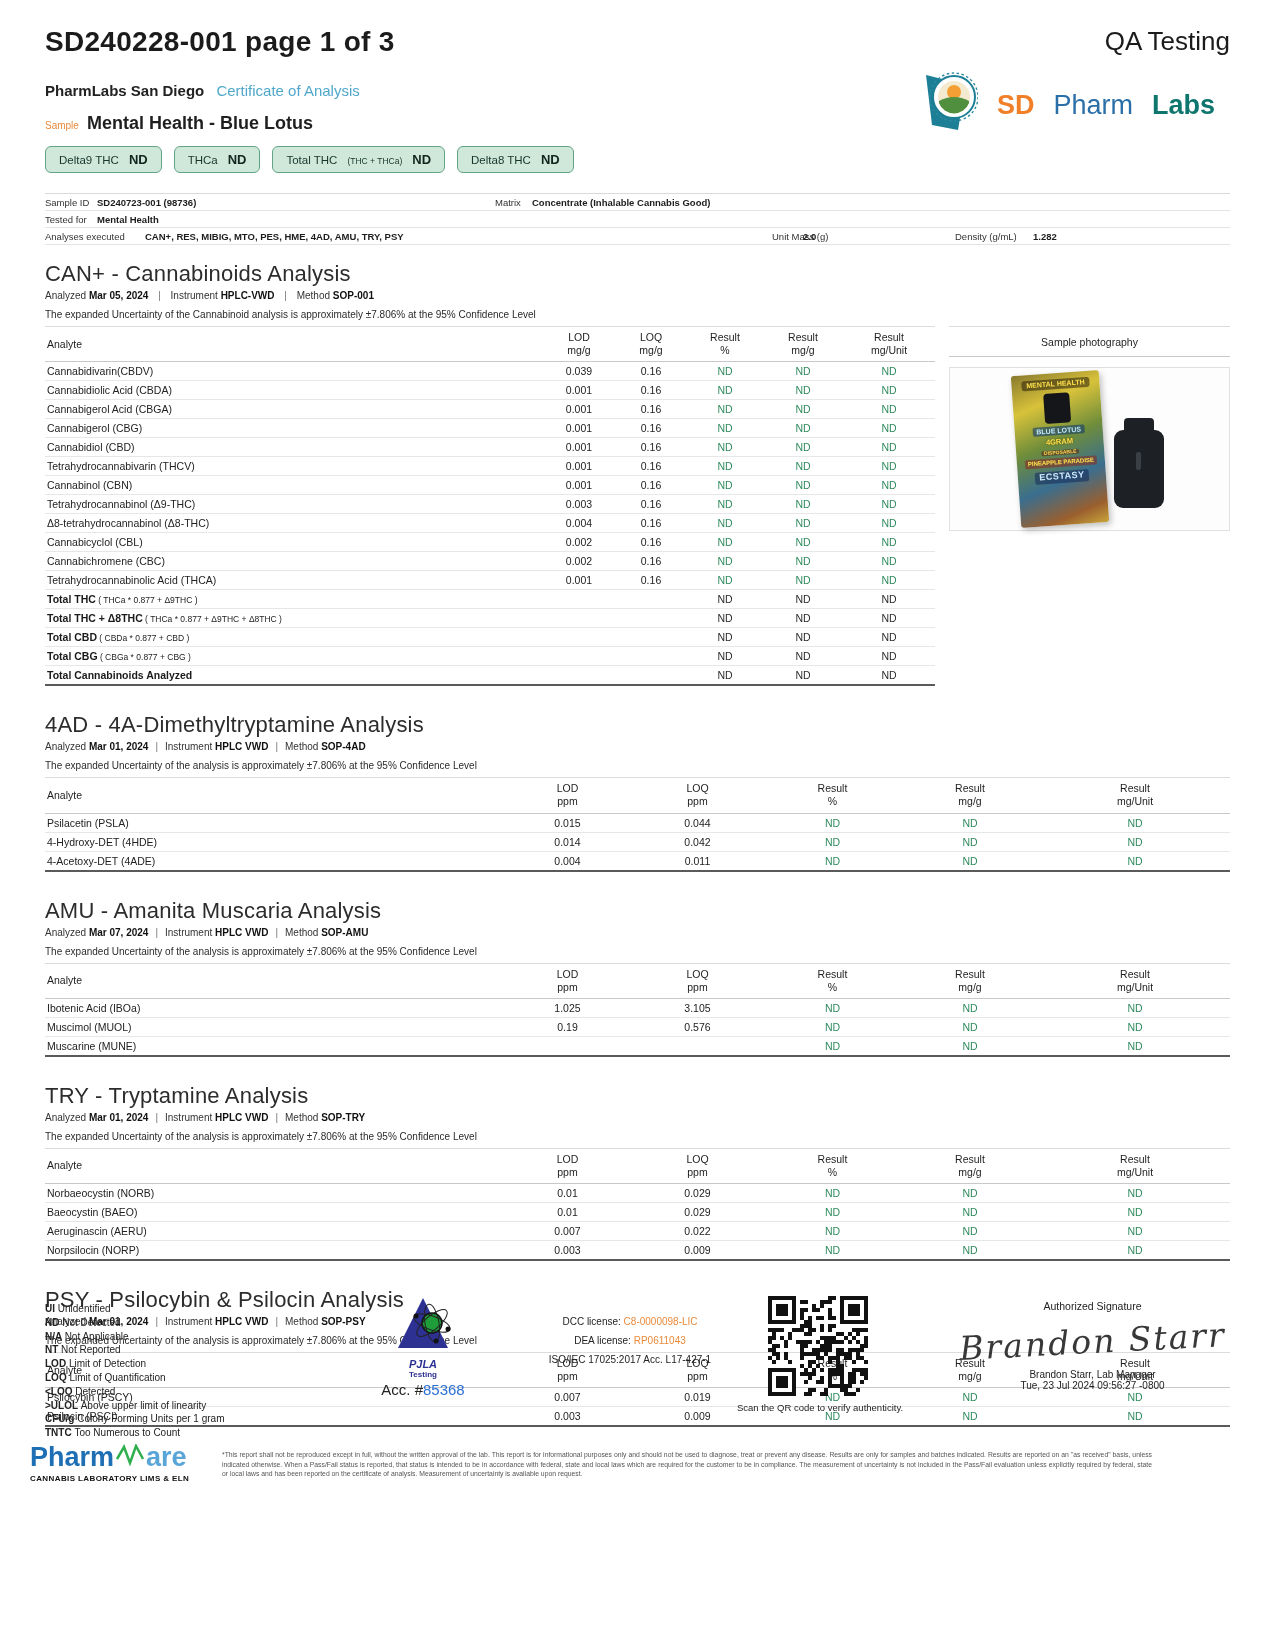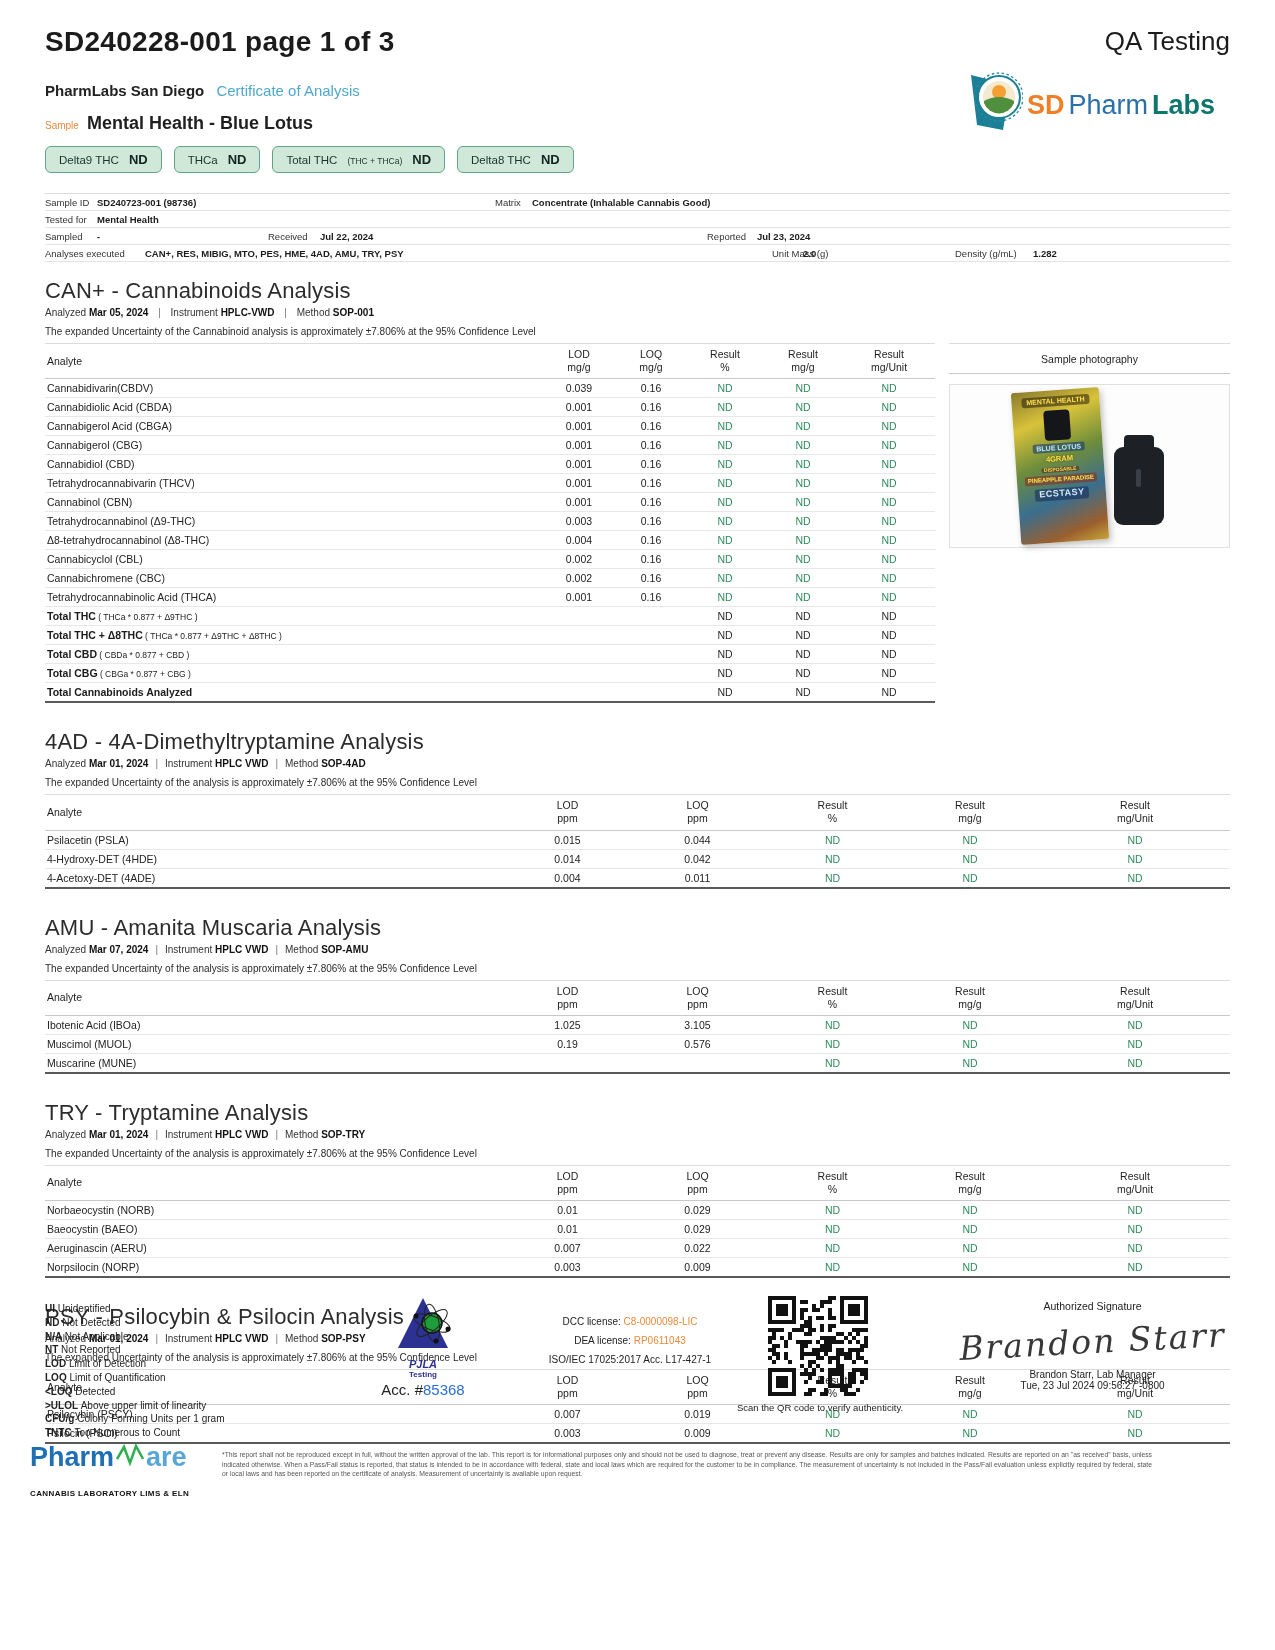--- a/index.html
+++ b/index.html
@@ -9,21 +9,21 @@
 
   
   .topbar{display:flex;justify-content:space-between;align-items:flex-start;margin-top:26px;}
   .report-id{font-size:28px;font-weight:700;color:#1b1b1b;letter-spacing:.3px;}
   .qa-label{font-size:26px;font-weight:400;color:#1b1b1b;}
 
   
   .brand-line{margin-top:24px;font-size:15px;}
   .lab-name{font-weight:700;color:#222;}
   .coa-label{color:#4fa8c9;margin-left:8px;}
-  .sd-logo{position:absolute;top:72px;right:60px;display:flex;align-items:center;gap:4px;}
+  .sd-logo{position:absolute;top:72px;right:60px;display:flex;align-items:center;gap:19px;}
   .sd-logo .t-sd{font-size:27px;font-weight:700;color:#f07f28;}
   .sd-logo .t-pharm{font-size:27px;font-weight:400;color:#2a6fa8;}
   .sd-logo .t-labs{font-size:27px;font-weight:700;color:#0f766e;}
 
   
   .sample-row{margin-top:14px;display:flex;align-items:baseline;gap:8px;}
   .sample-label{font-size:10px;color:#e98a3c;}
   .sample-name{font-size:18px;font-weight:700;color:#1f1f1f;}
 
   
@@ -106,21 +106,21 @@
   .sig-script{margin-top:10px;font-family:"DejaVu Serif",serif;font-style:italic;font-size:33px;color:#383838;
               transform:rotate(-3deg);letter-spacing:2px;white-space:nowrap;}
   .sig-name{margin-top:8px;font-size:10px;}
   .sig-date{font-size:10px;}
   .addr{position:absolute;left:0;top:138px;width:1275px;text-align:center;font-size:10.5px;font-weight:700;color:#222;}
   .disclaimer{position:absolute;left:222px;top:160px;width:930px;font-size:6.8px;color:#555;line-height:1.4;text-align:justify;}
   .pharmware{position:absolute;left:30px;top:152px;width:200px;}
   .pw-row{display:flex;align-items:baseline;}
   .pw-pharm{font-size:27px;font-weight:700;color:#1f6fb5;}
   .pw-are{font-size:27px;font-weight:700;color:#5aa5d8;}
-  .pw-tag{font-size:8px;font-weight:700;color:#101010;letter-spacing:.4px;margin-top:16px;}
+  .pw-tag{font-size:8px;font-weight:700;color:#101010;letter-spacing:.4px;margin-top:1px;}
 </style>
 </head>
 <body>
 
 <div class="page">
   <div class="content">
 
     <div class="topbar">
       <div class="report-id">SD240228-001 page 1 of 3</div>
       <div class="qa-label">QA Testing</div>
@@ -175,28 +175,20 @@
     <div class="info">
       <div class="info-row">
         <span style="left:0">Sample ID</span>
         <span class="iv" style="left:52px">SD240723-001 (98736)</span>
         <span style="left:450px">Matrix</span>
         <span class="iv" style="left:487px">Concentrate (Inhalable Cannabis Good)</span>
       </div>
       <div class="info-row">
         <span style="left:0">Tested for</span>
         <span class="iv" style="left:52px">Mental Health</span>
-      </div>
-      <div class="info-row">
-        <span style="left:0">Sampled</span>
-        <span class="iv" style="left:52px">-</span>
-        <span style="left:223px">Received</span>
-        <span class="iv" style="left:275px">Jul 22, 2024</span>
-        <span style="left:662px">Reported</span>
-        <span class="iv" style="left:712px">Jul 23, 2024</span>
       </div>
       <div class="info-row">
         <span style="left:0">Analyses executed</span>
         <span class="iv" style="left:100px">CAN+, RES, MIBIG, MTO, PES, HME, 4AD, AMU, TRY, PSY</span>
         <span style="left:727px">Unit Mass (g)</span>
         <span class="iv" style="left:758px">2.0</span>
         <span style="left:910px">Density (g/mL)</span>
         <span class="iv" style="left:988px">1.282</span>
       </div>
     </div>

